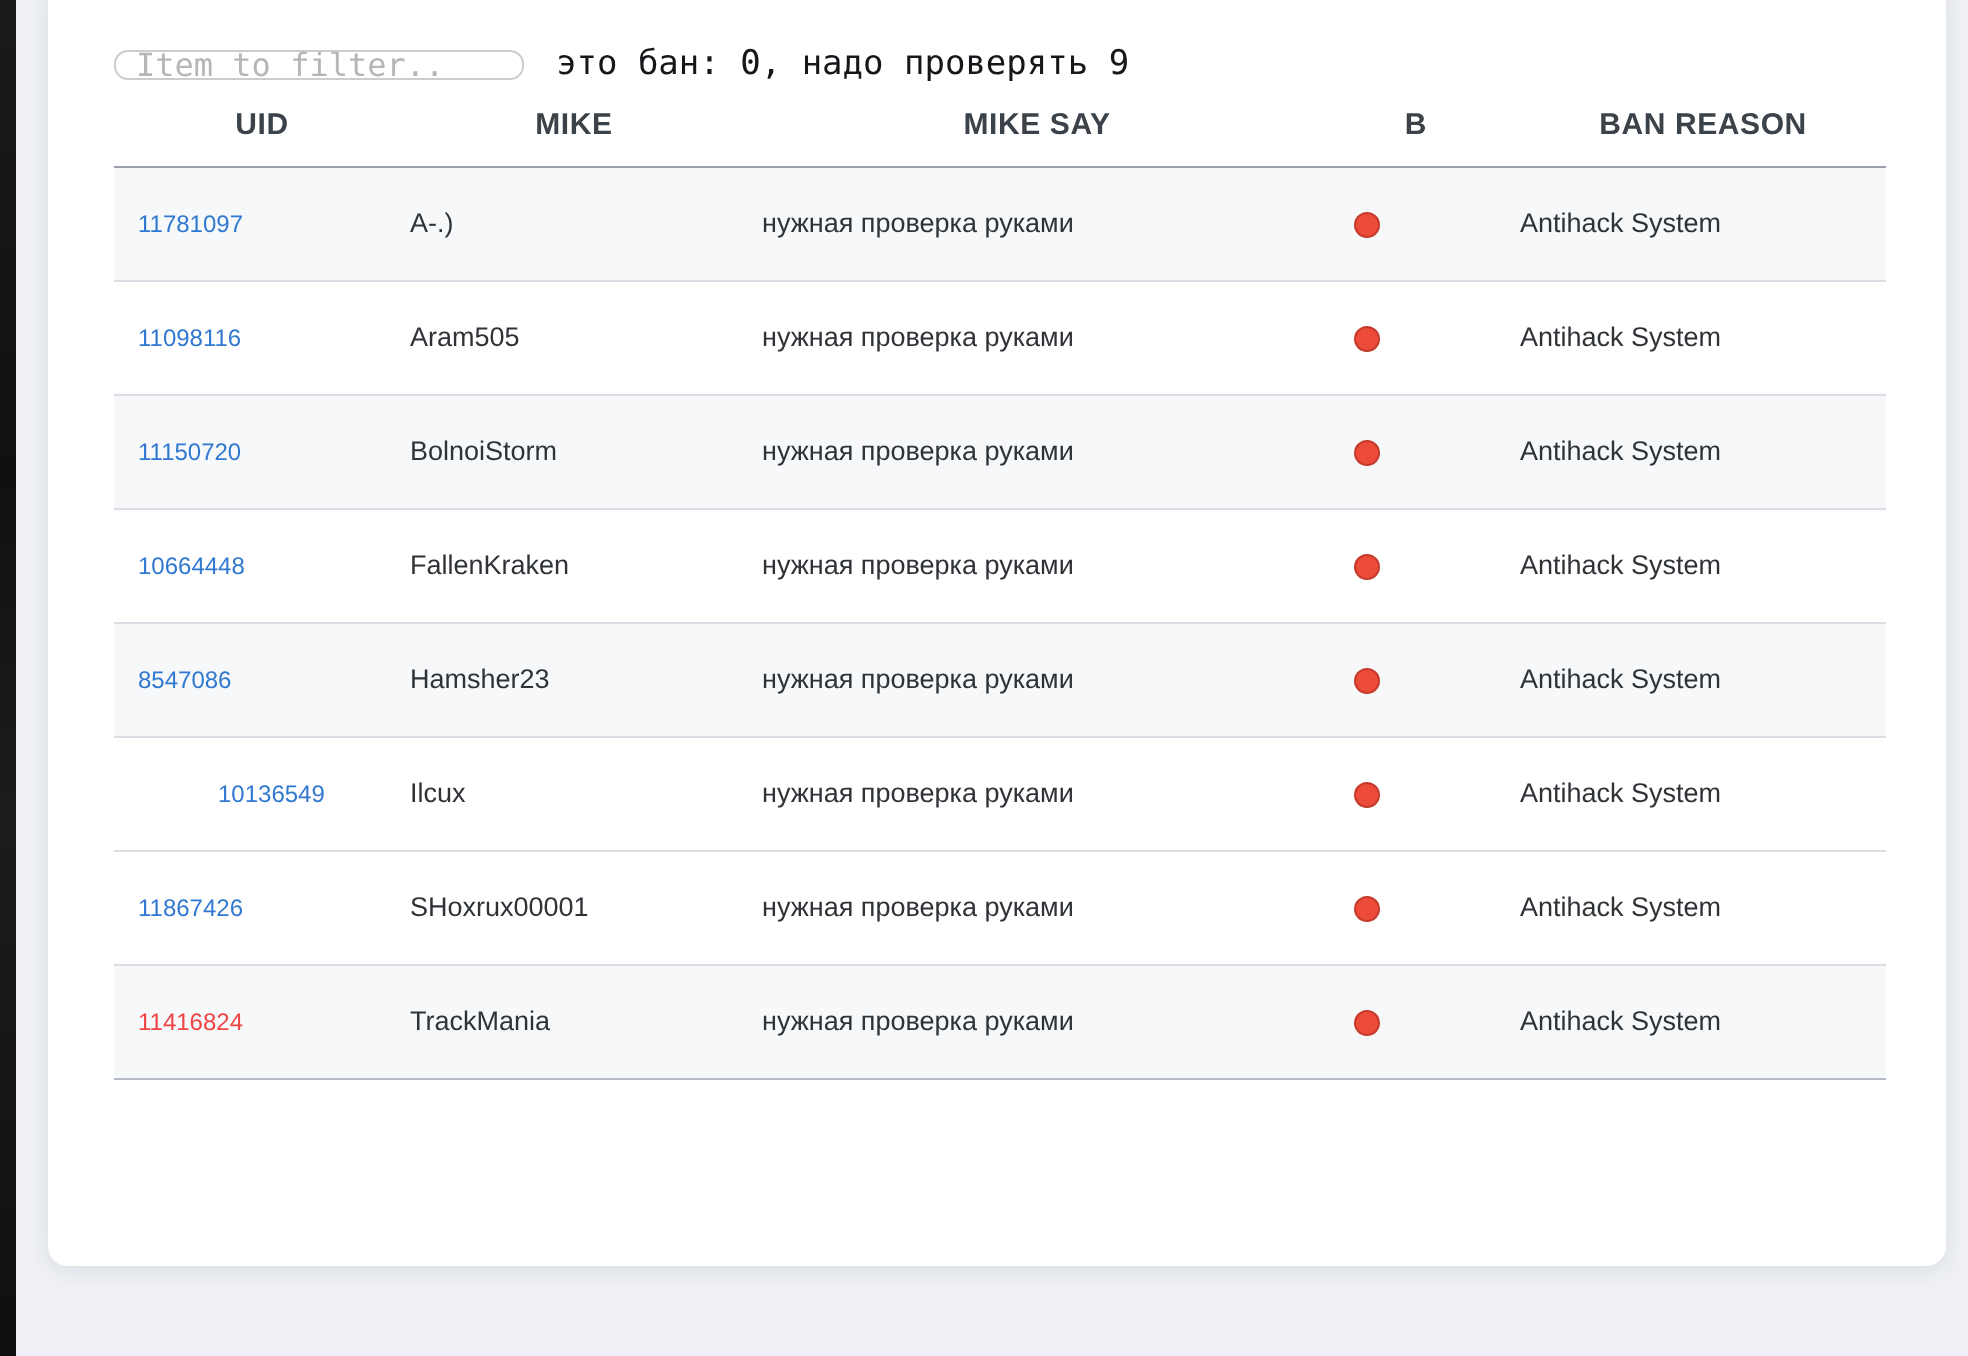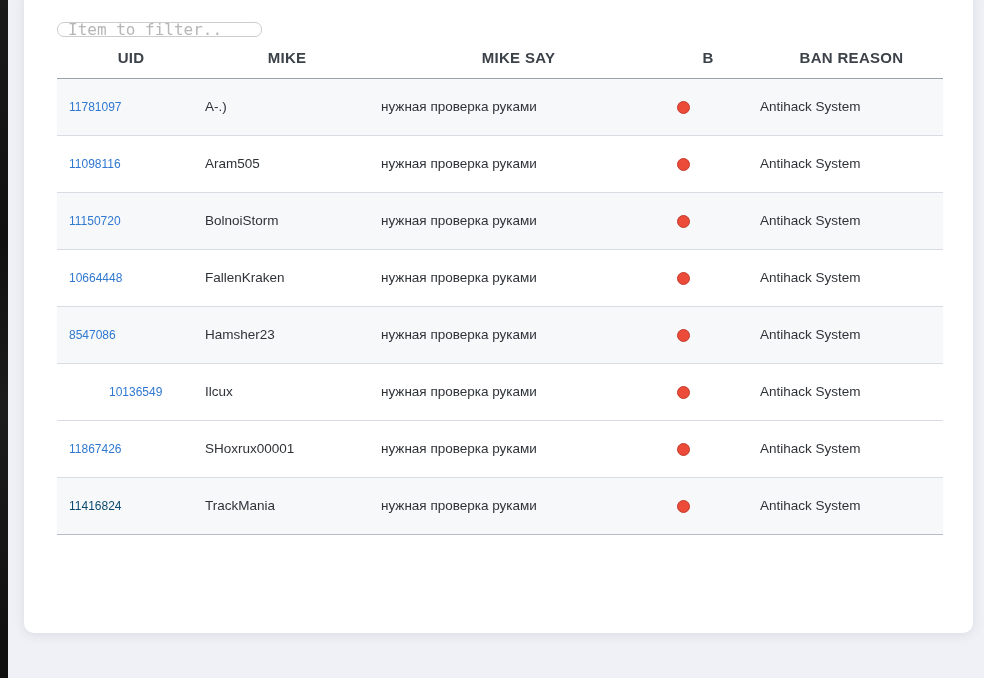--- a/index.html
+++ b/index.html
@@ -80,20 +80,21 @@
   }
 </style>
 </head>
 <body>
 
 <div class="left-strip"></div>
 
 <div class="card">
   <div class="toolbar">
     <input class="filter-input" type="text" placeholder="Item to filter.." style="">
+    <span class="status-text">это бан: 0, надо проверять 9</span>
   </div>
 
   <table class="ban-table">
     <colgroup>
         <col style="width: 136px;">
         <col style="width: 176px;">
         <col style="width: 287px;">
         <col style="width: 92px;">
         <col style="width: 195px;">
       </colgroup>
@@ -150,21 +151,21 @@
           <td>Antihack System</td>
         </tr>
         <tr class="even">
           <td><a href="#" style="color: rgb(48, 120, 208);">11867426</a></td>
           <td>SHoxrux00001</td>
           <td>нужная проверка руками</td>
           <td><span class="dot" style="background: rgb(237, 75, 58); border: 1px solid rgb(194, 58, 43);"></span></td>
           <td>Antihack System</td>
         </tr>
         <tr class="odd">
-          <td><a href="#" style="color: #0c4a6e;">11416824</a></td>
+          <td><a href="#" style="color: #ef4444;">11416824</a></td>
           <td>TrackMania</td>
           <td>нужная проверка руками</td>
           <td><span class="dot" style="background: rgb(237, 75, 58); border: 1px solid rgb(194, 58, 43);"></span></td>
           <td>Antihack System</td>
         </tr>
       </tbody>
   </table>
 </div>
 
 </body></html>

